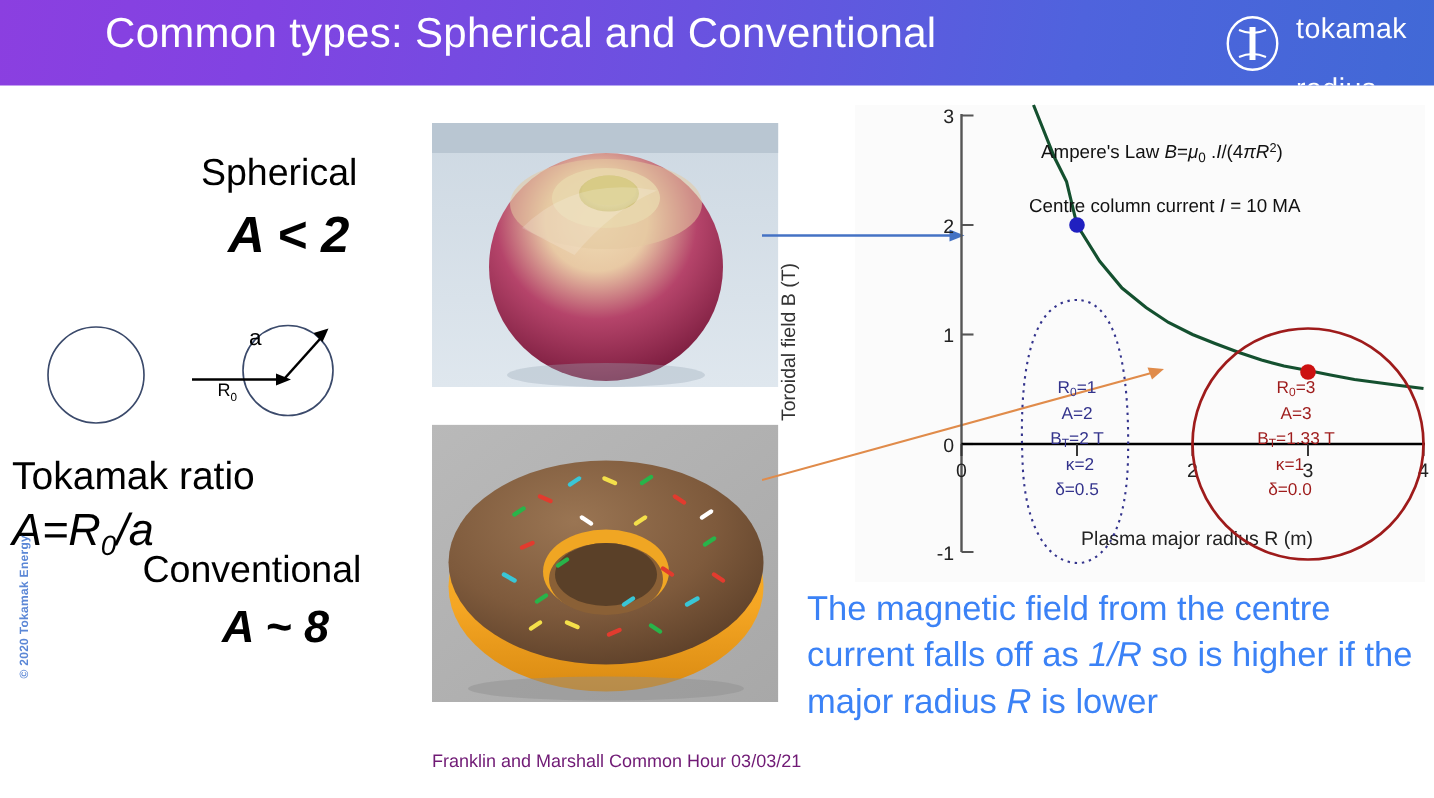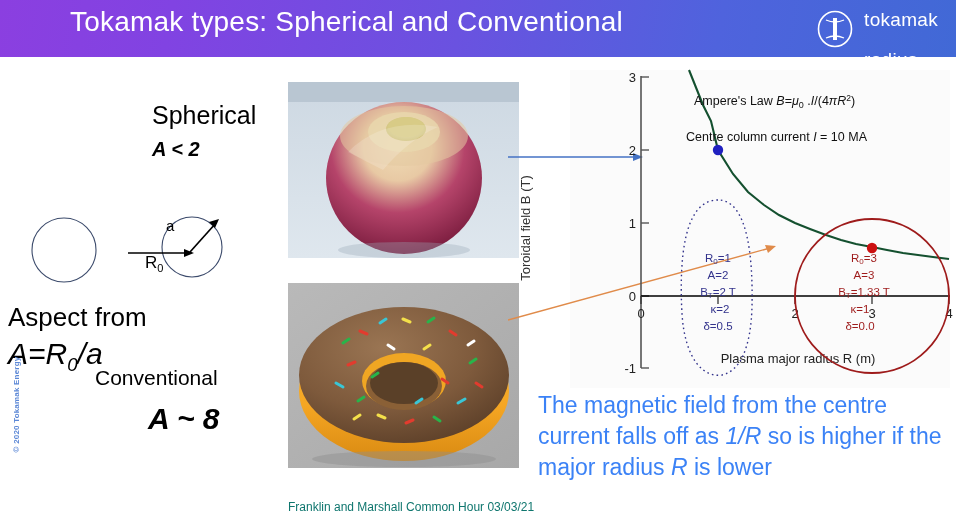--- a/index.html
+++ b/index.html
@@ -47,42 +47,41 @@
     line-height: 19px;
     letter-spacing: 0.3px;
     white-space: nowrap;
   }
   .logo-text span { display: block; margin-top: 21px; }
 
   
   .lbl-spherical {
     position: absolute; left: 134px; top: 101px;
     font-size: 25px;
-    margin-left: 18px;
   }
   .lbl-alt2 {
     position: absolute; left: 152px; top: 138px;
-    font-size: 20px; font-style: italic; font-weight: 700;
+    font-size: 34px; font-style: italic; font-weight: 700;
   }
   .diagram {
     position: absolute; left: 20px; top: 205px;
     width: 240px; height: 90px;
   }
   .lbl-aspect {
     position: absolute; left: 8px; top: 302px;
     font-size: 26px;
   }
   .lbl-formula {
     position: absolute; left: 8px; top: 337px;
     font-size: 30px; font-style: italic;
   }
   .lbl-formula sub { font-size: 0.62em; }
   .lbl-conventional {
     position: absolute; left: 95px; top: 366px;
-    font-size: 21px;
+    font-size: 25px;
   }
   .lbl-a3 {
     position: absolute; left: 148px; top: 402px;
     font-size: 30px; font-style: italic; font-weight: 700;
   }
 
   .copyright {
     position: absolute; left: -44px; top: 400px;
     width: 120px;
     transform: rotate(-90deg);
@@ -100,21 +99,21 @@
     position: absolute;
     overflow: hidden;
   }
   .photo-apple { left: 288px; top: 82px; width: 231px; height: 176px; }
   .photo-donut { left: 288px; top: 283px; width: 231px; height: 185px; }
   .photo svg { display: block; width: 100%; height: 100%; }
 
   .caption {
     position: absolute; left: 288px; top: 500px;
     font-size: 12px;
-    color: #0f766e;
+    color: #701a75;
   }
 
   
   .chart {
     position: absolute; left: 508px; top: 68px;
     width: 448px; height: 325px;
   }
   .chart svg { display: block; }
 
   
@@ -125,21 +124,21 @@
     line-height: 31px;
     color: #3b82f6;
   }
   .summary i { font-style: italic; }
 </style>
 </head>
 <body>
 
 <div class="banner">
   <div class="banner-title">
-    <span>Tokamak types: Spherical and Conventional</span>
+    <span>Common types: Spherical and Conventional</span>
   </div>
   <div class="logo">
     <svg class="logo-mark" viewBox="0 0 40 40">
       <ellipse cx="20" cy="20" rx="16.5" ry="17.5" fill="none" stroke="#ffffff" stroke-width="1.6"></ellipse>
       <rect x="18" y="9" width="4" height="22" fill="#ffffff"></rect>
       <path d="M11 11 Q20 15 29 11" fill="none" stroke="#ffffff" stroke-width="1.3"></path>
       <path d="M11 29 Q20 25 29 29" fill="none" stroke="#ffffff" stroke-width="1.3"></path>
     </svg>
     <div class="logo-text">
       <span>tokamak</span>
@@ -154,24 +153,24 @@
 <div class="diagram">
   <svg viewBox="0 0 240 90" width="240" height="90">
     <circle cx="44" cy="45" r="32" fill="none" stroke="#3b4a6b" stroke-width="1.1"></circle>
     <circle cx="172" cy="42" r="30" fill="none" stroke="#3b4a6b" stroke-width="1.1"></circle>
     <line x1="108" y1="48" x2="170" y2="48" stroke="#000000" stroke-width="1.7"></line>
     <polygon points="174,48 164,44 164,52" fill="#000000"></polygon>
     <line x1="170" y1="47" x2="196" y2="18" stroke="#000000" stroke-width="1.7"></line>
     <polygon points="199,14 189,17 195,23" fill="#000000"></polygon>
   </svg>
   <div style="position:absolute;left:146px;top:12px;font-size:15px;">a</div>
-  <div style="position:absolute;left:125px;top:48px;font-size:17px;"><span>R</span><sub style="font-size:0.65em">0</sub></div>
-</div>
-
-<div class="lbl-aspect">Aspect from</div>
+  <div style="position:absolute;left:125px;top:48px;font-size:12px;"><span>R</span><sub style="font-size:0.65em">0</sub></div>
+</div>
+
+<div class="lbl-aspect">Tokamak ratio</div>
 <div class="lbl-formula"><span>A=R</span><sub>0</sub><span>/a</span></div>
 <div class="lbl-conventional">Conventional</div>
 <div class="lbl-a3">A ~ 8</div>
 
 <div class="copyright">© 2020 Tokamak Energy</div>
 
 <div class="photo photo-apple">
   <svg viewBox="0 0 231 176" preserveAspectRatio="none">
     <defs>
       <radialGradient id="appleBody" cx="46%" cy="30%" r="78%">

